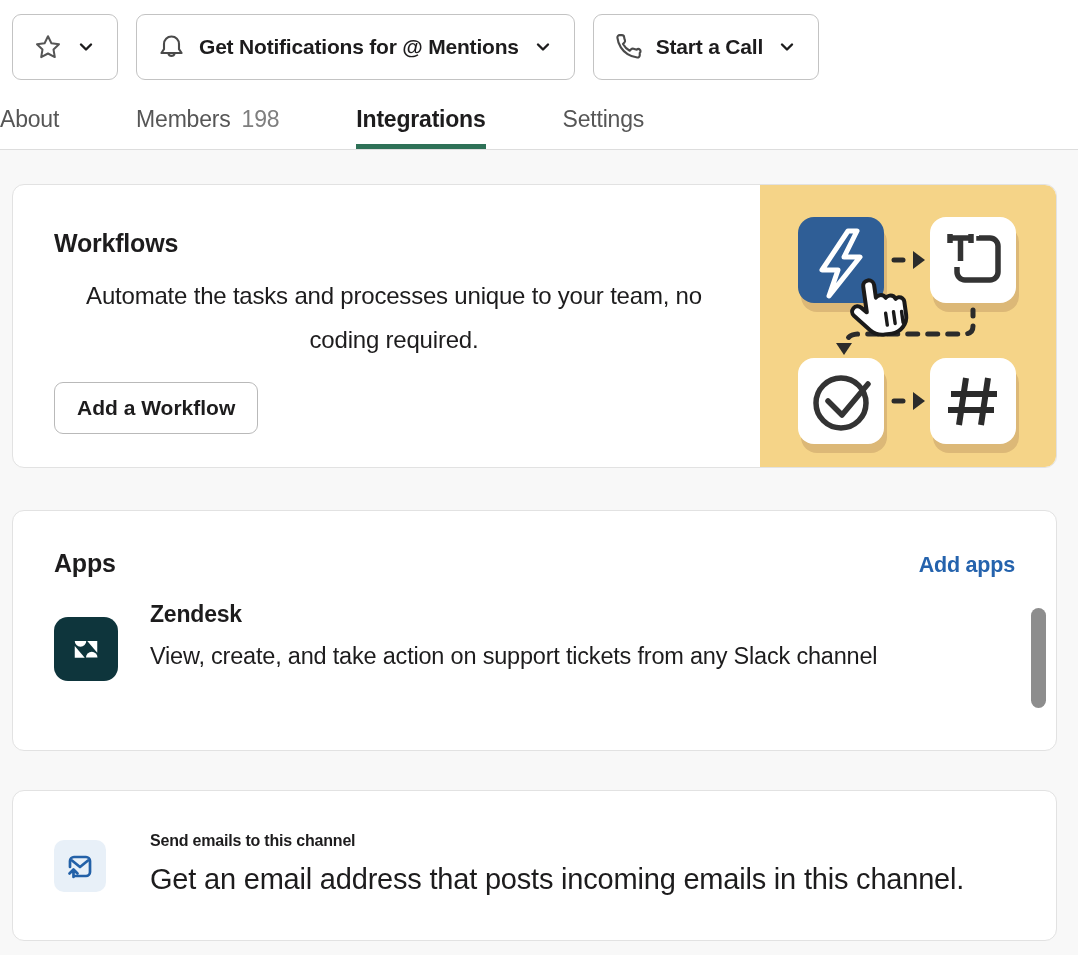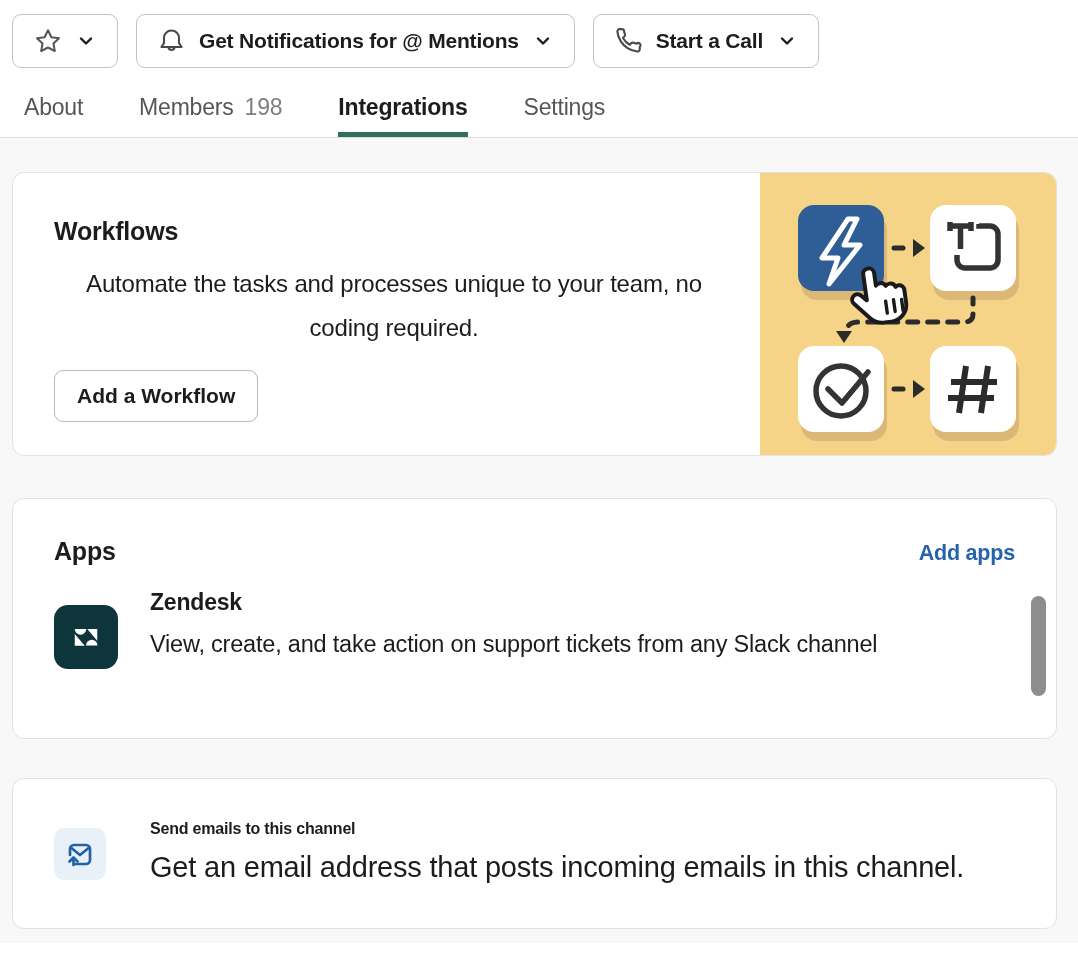--- a/index.html
+++ b/index.html
@@ -12,27 +12,27 @@
   html,body{width:1078px;}
   body{
     font-family:"Liberation Sans","DejaVu Sans",sans-serif;
     color:var(--text); background:#fff; letter-spacing:-0.2px;
     width:1078px;height:956px;overflow:hidden;
   }
   
   .header{background:#fff;border-bottom:1px solid #ddd;}
   .toolbar{display:flex;gap:18px;padding:14px 12px 0 12px;}
   .tb-btn{
-    display:flex;align-items:center;height:54px;background:#fff;
+    display:flex;align-items:center;height:66px;background:#fff;
     border:1px solid var(--border);border-radius:9px;padding:0 21px;
     font-family:inherit;font-size:21px;font-weight:700;color:var(--text);
     letter-spacing:-0.2px;cursor:pointer;gap:14px;
   }
   .tb-btn svg{display:block;}
-  .tabs{display:flex;gap:56px;padding:26px 12px 0 24px;font-size:23px;}
+  .tabs{display:flex;gap:77px;padding:26px 12px 0 0;font-size:23px;}
   .tab{color:var(--gray);padding-bottom:16px;cursor:pointer;white-space:nowrap;}
   .tab .count{color:var(--gray2);margin-left:11px;}
   .tab.active{color:var(--text);font-weight:700;border-bottom:5px solid var(--green);padding-bottom:11px;}
   
   .main{background:var(--bg);padding:34px 21px 13px 12px;height:805px;}
   .card{
     background:#fff;border:1px solid var(--card-border);border-radius:12px;
     position:relative;width:1045px;
   }
   

